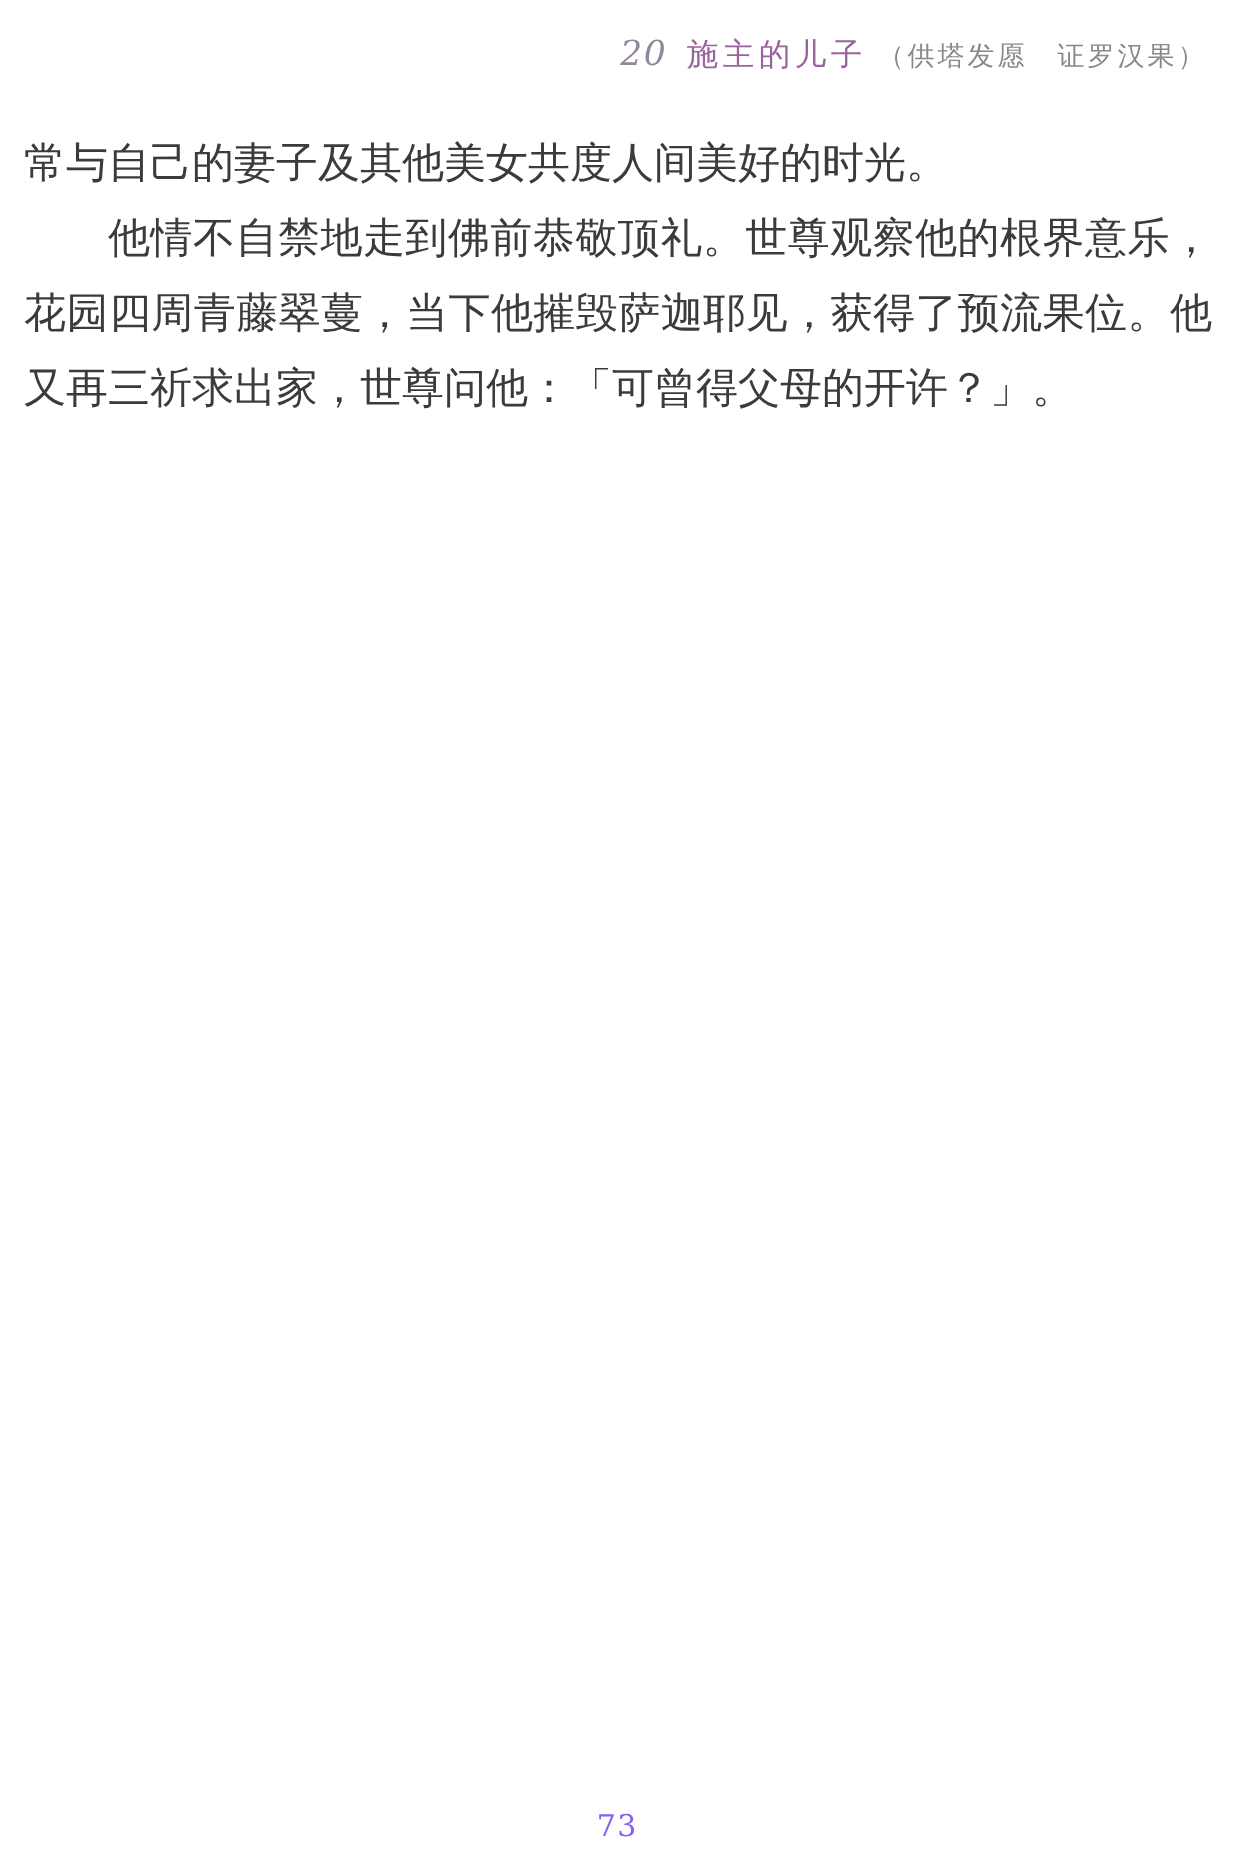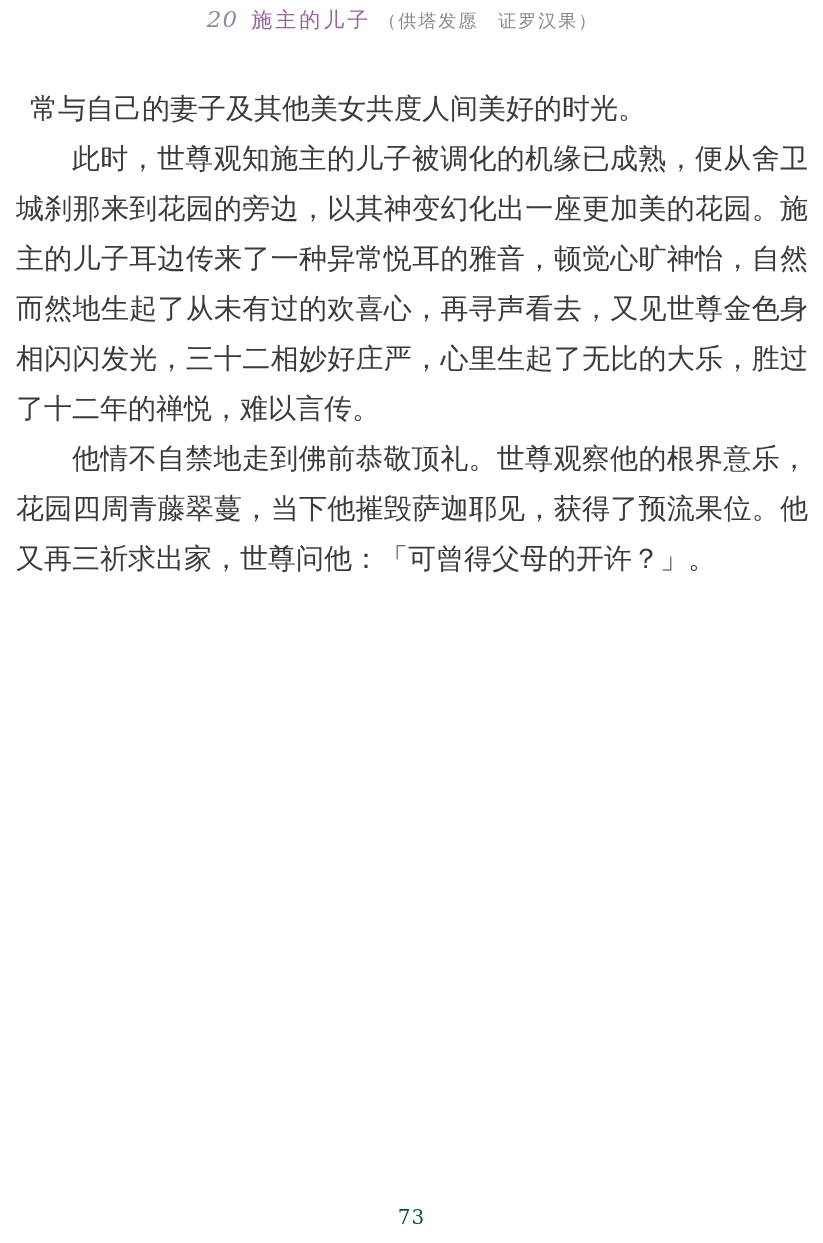--- a/index.html
+++ b/index.html
@@ -10,24 +10,24 @@
   .page {
     position: relative;
     width: 823px;
     height: 1243px;
     background: #ffffff;
     overflow: hidden;
     font-family: "DejaVu Serif", "Liberation Serif", serif;
   }
   .page-header {
     position: absolute;
-    top: 6px;
+    top: 22px;
     left: 0;
     right: 18px;
-    text-align: center;
+    text-align: right;
     white-space: nowrap;
   }
   .chapter-number {
     font-style: italic;
     font-size: 23px;
     color: #93879b;
     margin-right: 8px;
     letter-spacing: 1px;
   }
   .chapter-title {
@@ -52,49 +52,47 @@
     text-align: justify;
     text-justify: inter-character;
   }
   .paragraph {
     margin: 0;
     padding: 0;
     text-indent: 2em;
   }
   .paragraph.no-indent {
     text-indent: 0;
-    margin-left: 14px;
   }
   .page-footer {
     position: absolute;
     bottom: 14px;
     left: 0;
     right: 0;
     text-align: center;
   }
   .page-number {
     font-size: 20px;
-    color: #14532d;
+    color: #8b5cf6;
     letter-spacing: 1px;
   }
 </style>
 </head>
 <body>
 
 <div class="page">
 
   <header class="page-header">
     <span class="chapter-number">20</span>
     <span class="chapter-title">施主的儿子</span>
     <span class="chapter-subtitle">（供塔发愿　证罗汉果）</span>
   </header>
 
   <main class="body-text">
     <p class="paragraph no-indent">常与自己的妻子及其他美女共度人间美好的时光。</p>
-    <p class="paragraph">此时，世尊观知施主的儿子被调化的机缘已成熟，便从舍卫城刹那来到花园的旁边，以其神变幻化出一座更加美的花园。施主的儿子耳边传来了一种异常悦耳的雅音，顿觉心旷神怡，自然而然地生起了从未有过的欢喜心，再寻声看去，又见世尊金色身相闪闪发光，三十二相妙好庄严，心里生起了无比的大乐，胜过了十二年的禅悦，难以言传。</p>
     <p class="paragraph">他情不自禁地走到佛前恭敬顶礼。世尊观察他的根界意乐，花园四周青藤翠蔓，当下他摧毁萨迦耶见，获得了预流果位。他又再三祈求出家，世尊问他：「可曾得父母的开许？」。</p>
   </main>
 
   <footer class="page-footer">
     <span class="page-number">73</span>
   </footer>
 
 </div>
 
 </body></html>

